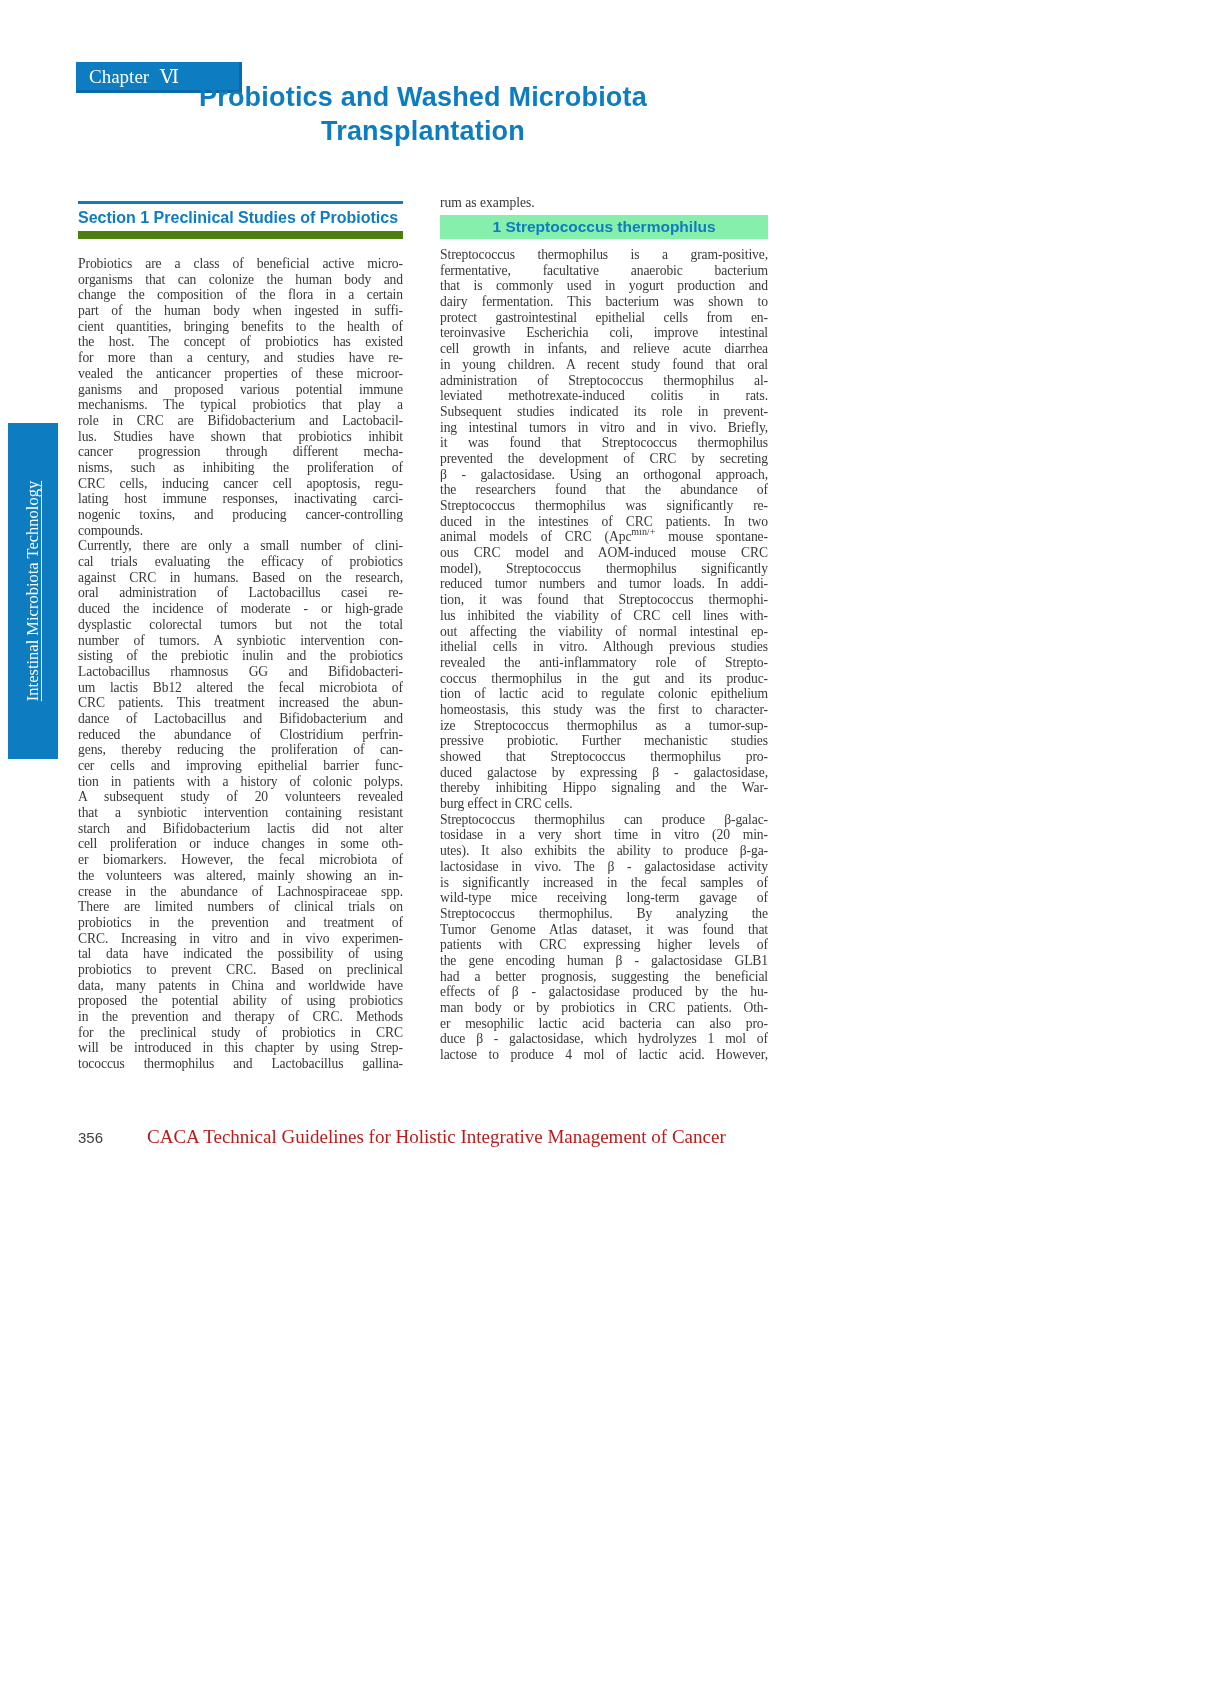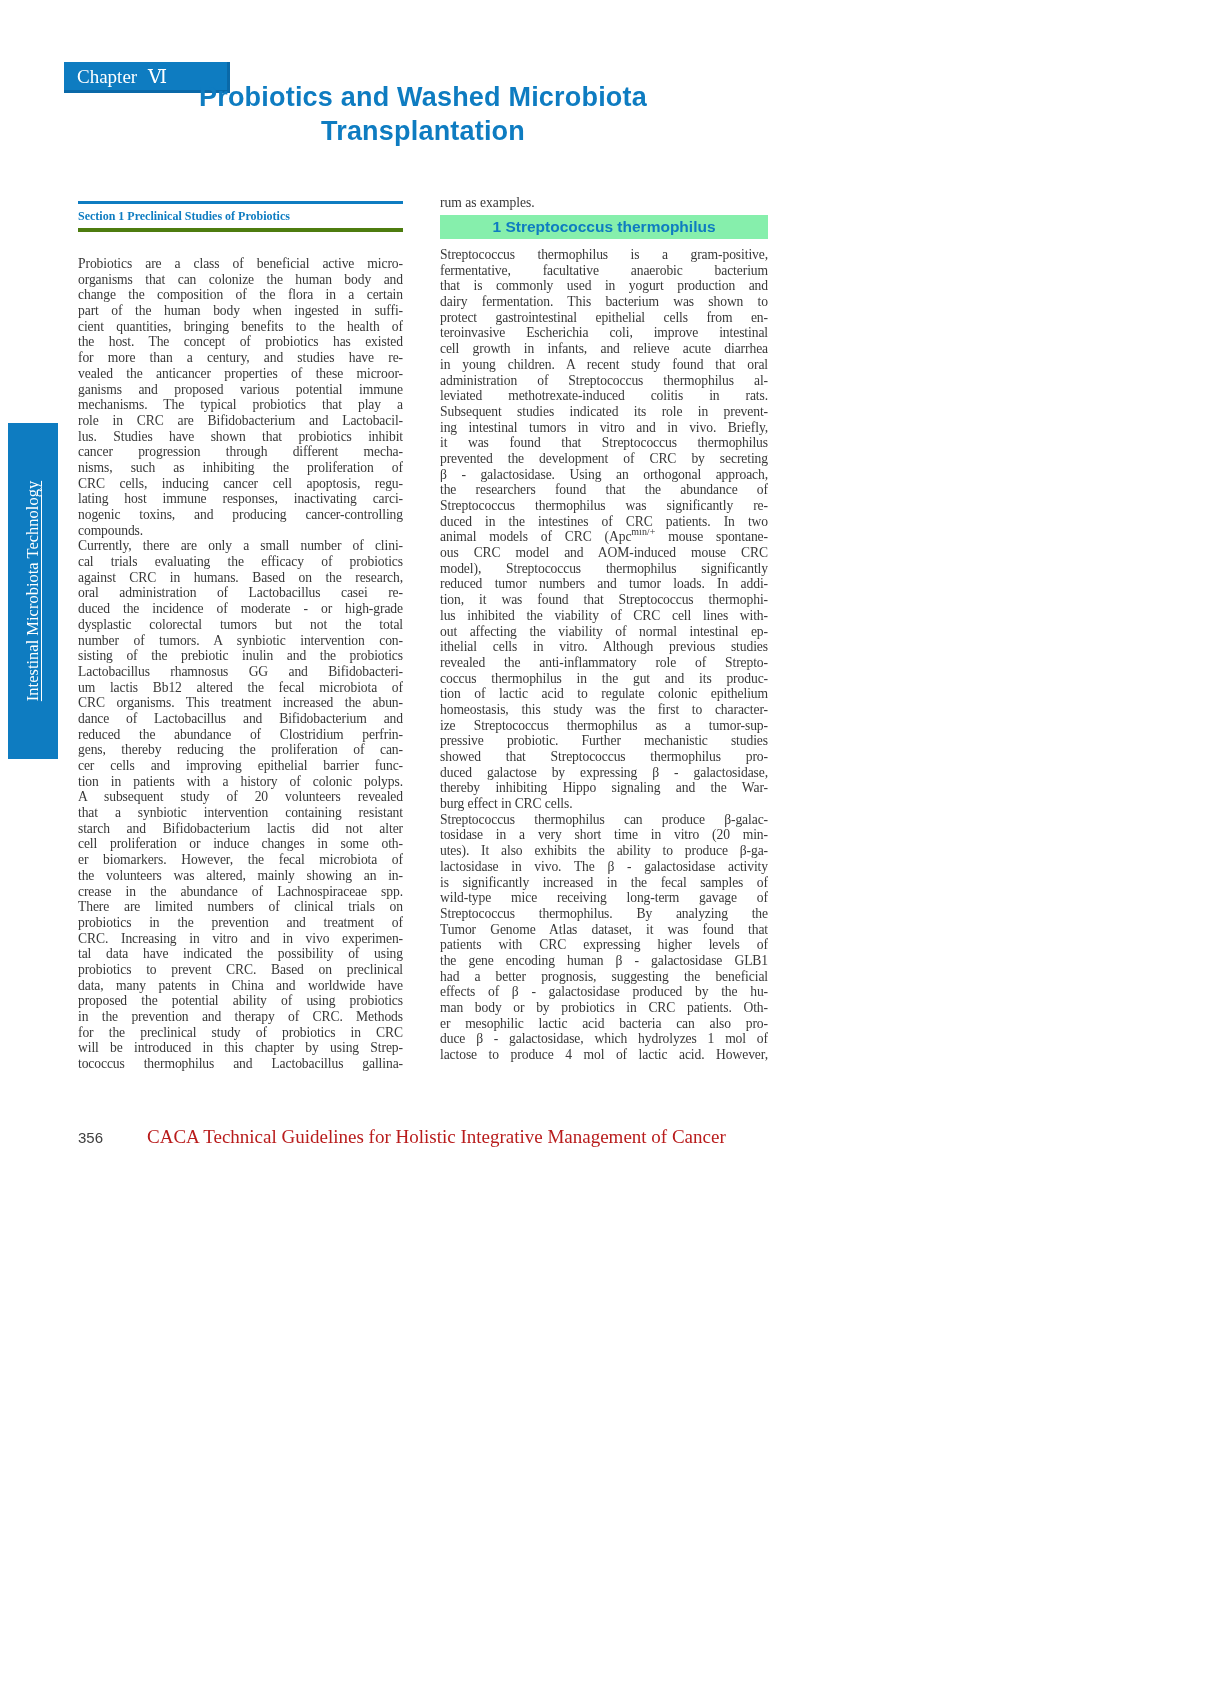--- a/index.html
+++ b/index.html
@@ -3,41 +3,41 @@
 <meta charset="utf-8">
 <style>
   html,body{margin:0;padding:0;}
   body{
     width:1218px;height:1696px;position:relative;background:#ffffff;
     font-family:"Liberation Serif","DejaVu Serif",serif;color:#383838;
     overflow:hidden;
   }
   
   .chapter-box{
-    position:absolute;left:64px;top:62px;width:166px;height:31px;
+    position:absolute;left:76px;top:62px;width:166px;height:31px;
     background:#0e7cc1;box-shadow:inset -3px -3px 0 rgba(0,40,80,.22);
     color:#fff;font-size:19px;line-height:30px;padding-left:13px;box-sizing:border-box;
     word-spacing:6px;
   }
   
   .page-title{
     position:absolute;left:78px;top:80px;width:690px;text-align:center;
     font-family:"Liberation Sans","DejaVu Sans",sans-serif;font-weight:bold;
     font-size:27px;line-height:34px;color:#0e7cc1;letter-spacing:.2px;
   }
   
   .content{
     position:absolute;left:78px;top:192px;width:690px;
     display:grid;grid-template-columns:325px 328px;column-gap:37px;
   }
   .col-head{height:55px;box-sizing:border-box;}
   .section-heading{
-    margin-top:9px;border-top:3px solid #0e7cc1;border-bottom:4px solid #4d7c0f;
+    margin-top:9px;border-top:3px solid #0e7cc1;border-bottom:8px solid #4d7c0f;
     padding:5px 0 4px 0;color:#0e7cc1;
-    font-family:Liberation Serif, serif;font-weight:bold;font-size:12px;
+    font-family:Liberation Sans, sans-serif;font-weight:bold;font-size:16px;
     text-align:left;
   }
   .intro-line{
     padding-top:3px;font-size:13.6px;line-height:16px;text-align:left;
   }
   .subsection-band{
     margin-top:4px;height:24px;background:#86efac;
     color:#0e7cc1;font-family:"Liberation Sans","DejaVu Sans",sans-serif;
     font-weight:bold;font-size:15.5px;line-height:24px;text-align:center;
   }
@@ -112,21 +112,21 @@
         <div class="tl">Currently, there are only a small number of clini-</div>
         <div class="tl">cal trials evaluating the efficacy of probiotics</div>
         <div class="tl">against CRC in humans. Based on the research,</div>
         <div class="tl">oral administration of Lactobacillus casei re-</div>
         <div class="tl">duced the incidence of moderate - or high-grade</div>
         <div class="tl">dysplastic colorectal tumors but not the total</div>
         <div class="tl">number of tumors. A synbiotic intervention con-</div>
         <div class="tl">sisting of the prebiotic inulin and the probiotics</div>
         <div class="tl">Lactobacillus rhamnosus GG and Bifidobacteri-</div>
         <div class="tl">um lactis Bb12 altered the fecal microbiota of</div>
-        <div class="tl">CRC organisms. This treatment increased the abun-</div>
+        <div class="tl">CRC patients. This treatment increased the abun-</div>
         <div class="tl">dance of Lactobacillus and Bifidobacterium and</div>
         <div class="tl">reduced the abundance of Clostridium perfrin-</div>
         <div class="tl">gens, thereby reducing the proliferation of can-</div>
         <div class="tl">cer cells and improving epithelial barrier func-</div>
         <div class="tl">tion in patients with a history of colonic polyps.</div>
         <div class="tl">A subsequent study of 20 volunteers revealed</div>
         <div class="tl">that a synbiotic intervention containing resistant</div>
         <div class="tl">starch and Bifidobacterium lactis did not alter</div>
         <div class="tl">cell proliferation or induce changes in some oth-</div>
         <div class="tl">er biomarkers. However, the fecal microbiota of</div>

